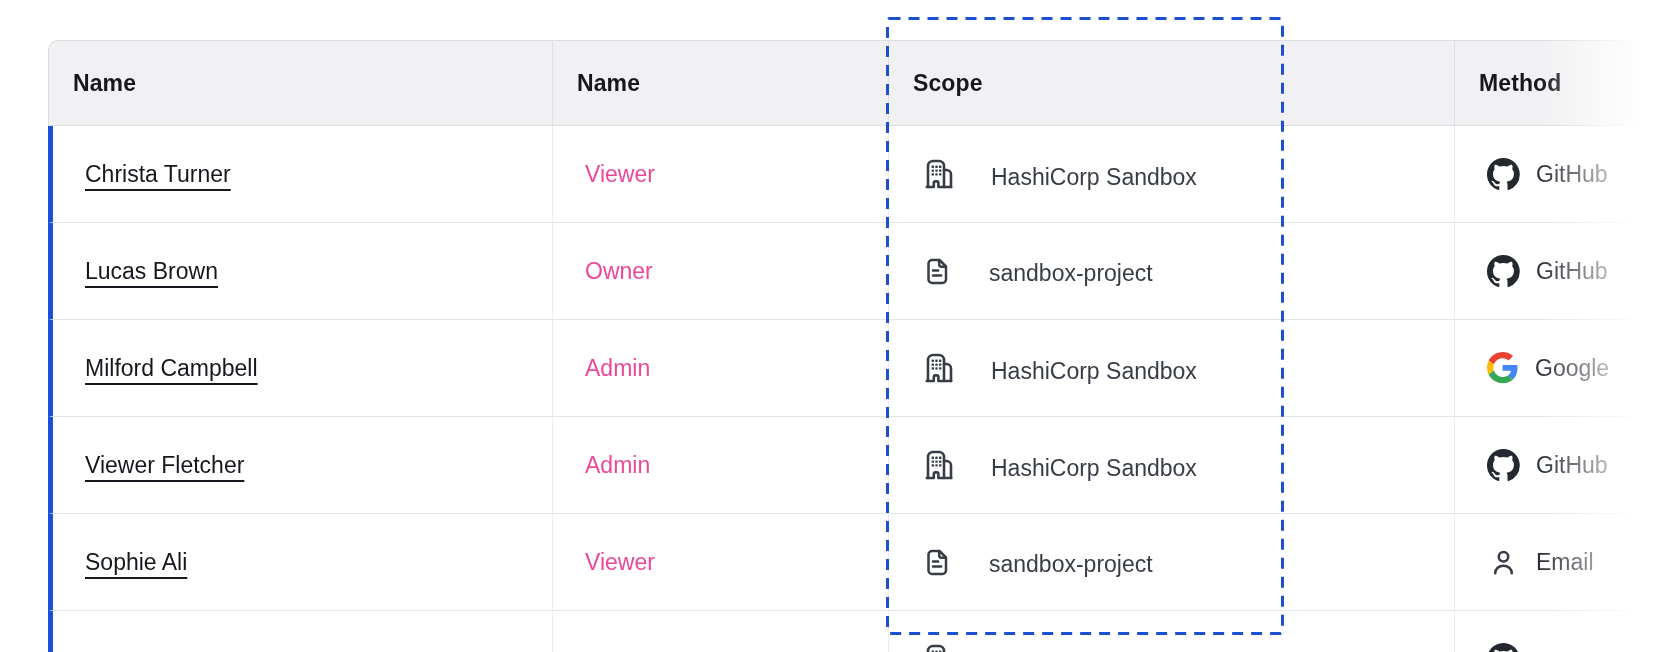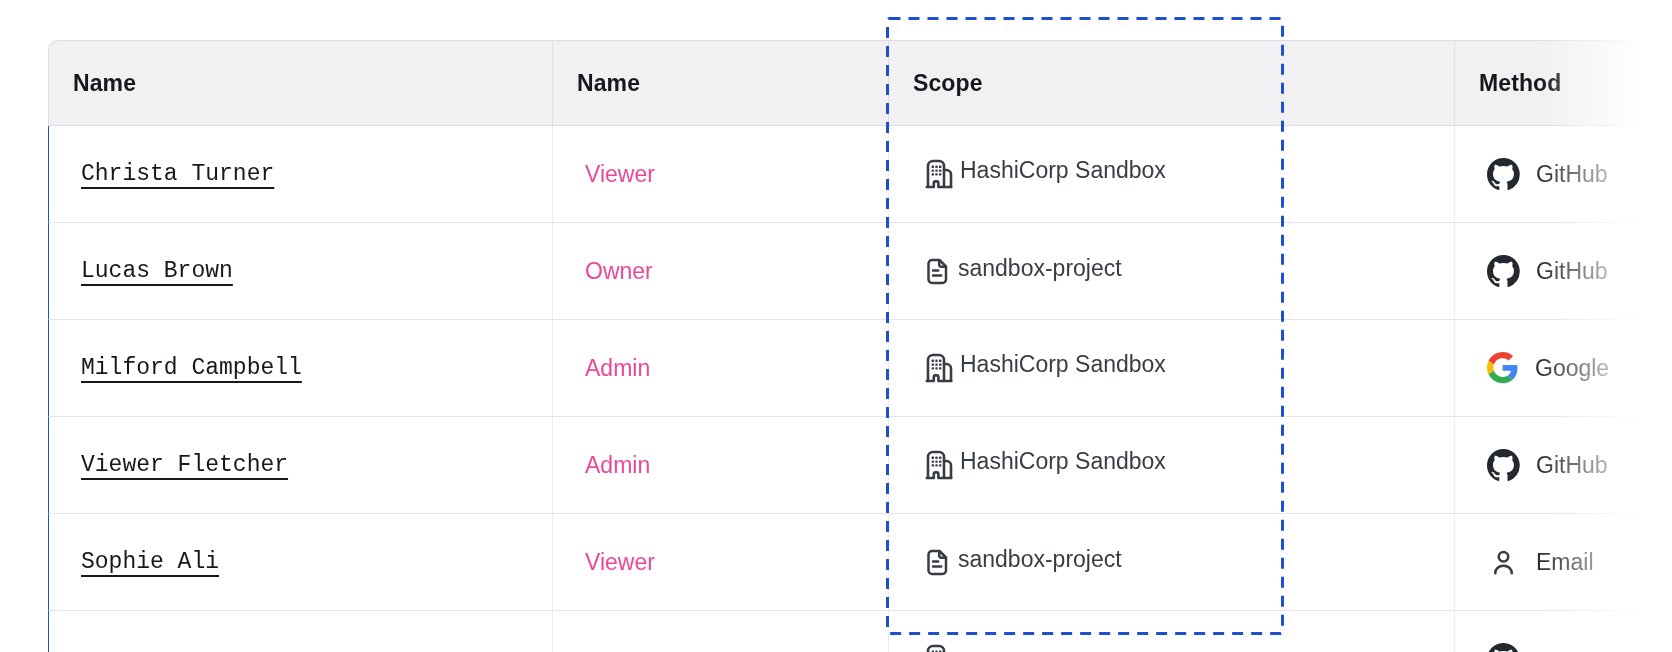--- a/index.html
+++ b/index.html
@@ -40,34 +40,34 @@
     height: 97px;
     background: #ffffff;
     display: flex;
     align-items: center;
     padding-left: 32px;
     font-size: 23px;
     color: #383d45;
     border-bottom: 1px solid #e4e5e8;
     border-right: 1px solid #eceded;
   }
-  .td.first { border-left: 1px solid #1d4ed8; font-family: Liberation Mono, monospace; }
+  .td.first { border-left: 5px solid #1d4ed8; }
   .td.last  { border-right: none; }
 
   .name-link {
     color: #16181d;
     font-weight: 500;
     text-decoration: underline;
     text-decoration-thickness: 2px;
     text-underline-offset: 7px;
     cursor: pointer;
   }
   .role-text { color: #ec4899; }
 
-  .cell-flex { display: flex; align-items: flex-start; gap: 5px; }
+  .cell-flex { display: flex; align-items: flex-end; gap: 36px; }
   .method-flex { display: flex; align-items: center; gap: 16px; color: #2b2f36; }
 
   .icon { flex: 0 0 auto; display: block; }
 
   
   .dashed-overlay {
     position: absolute;
     left: 886px; top: 17px;
     pointer-events: none;
     z-index: 6;

